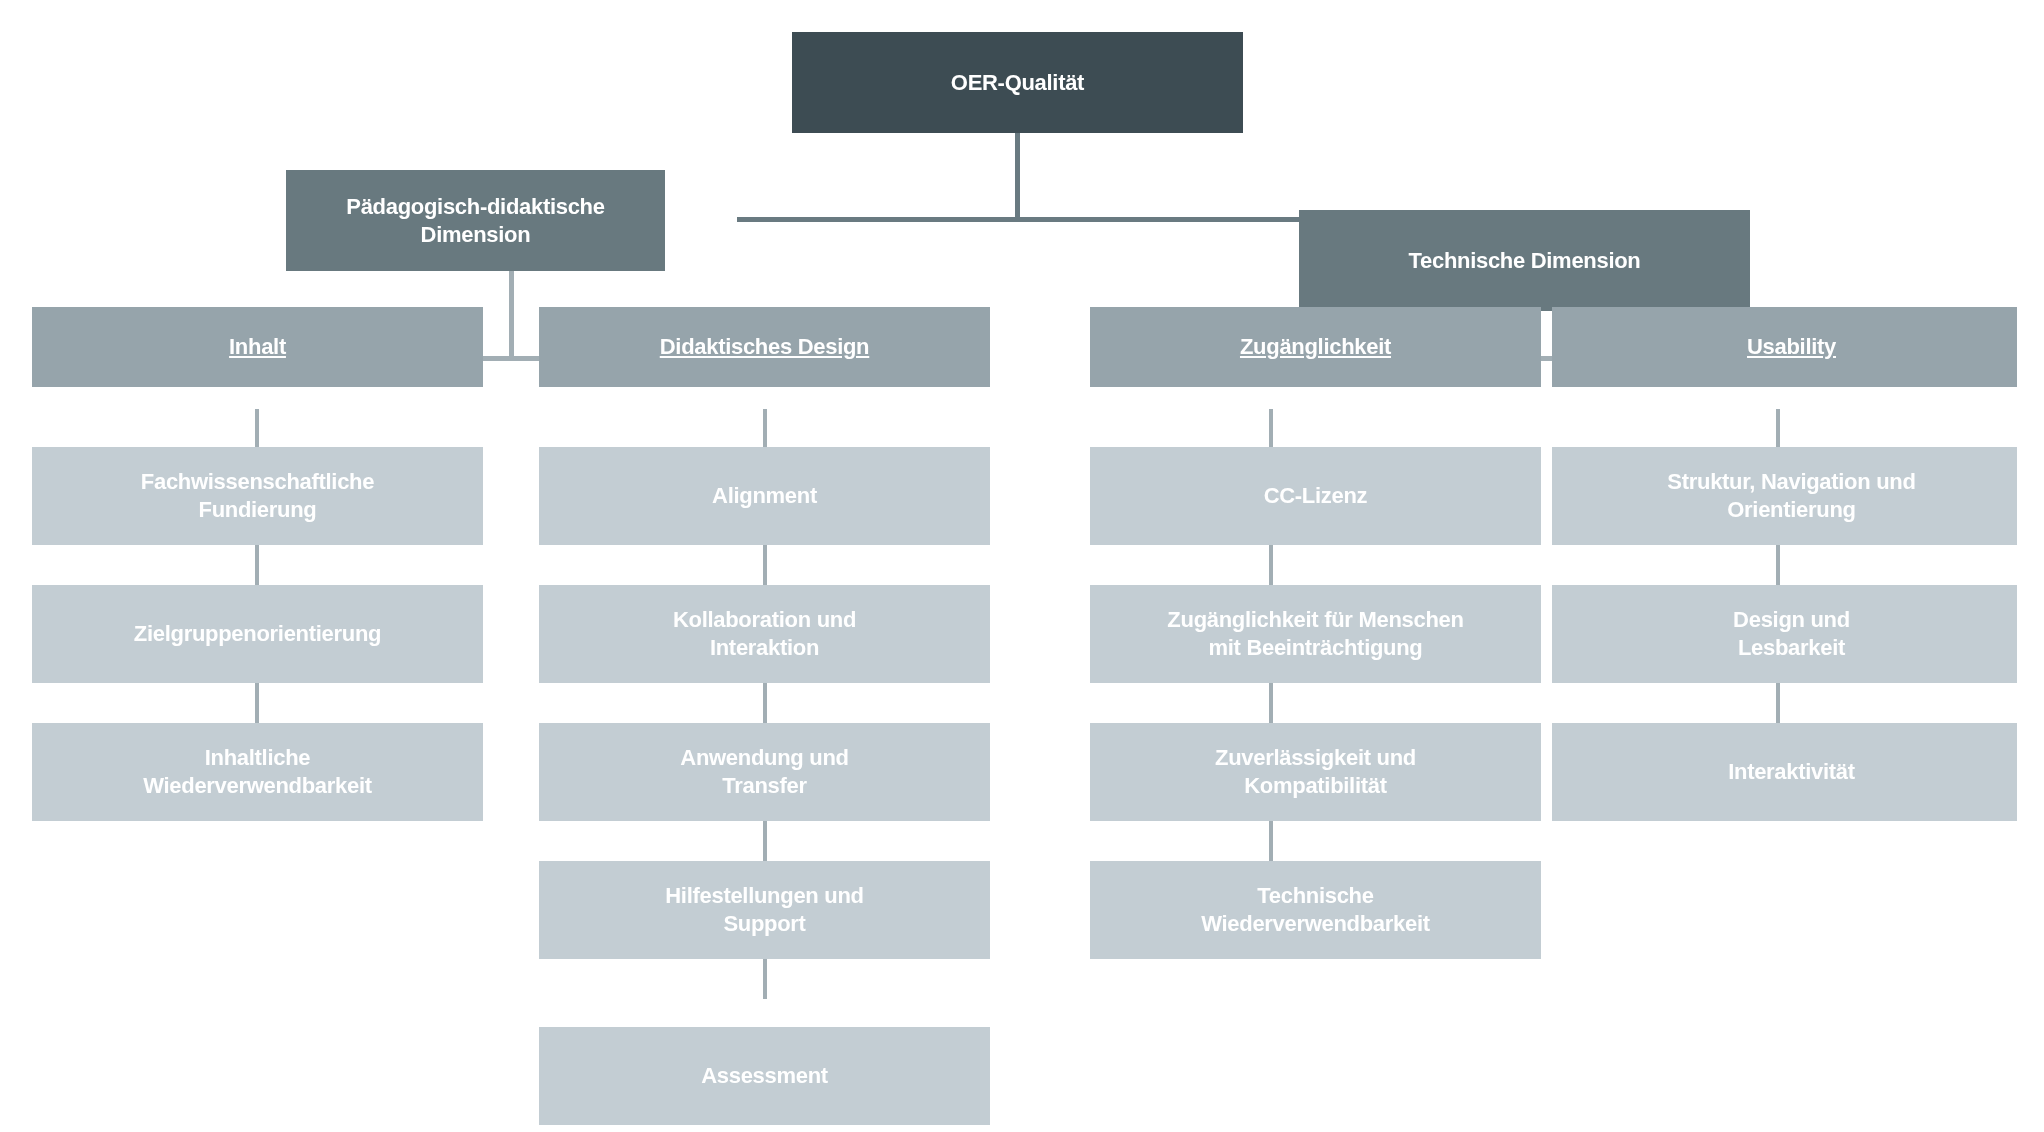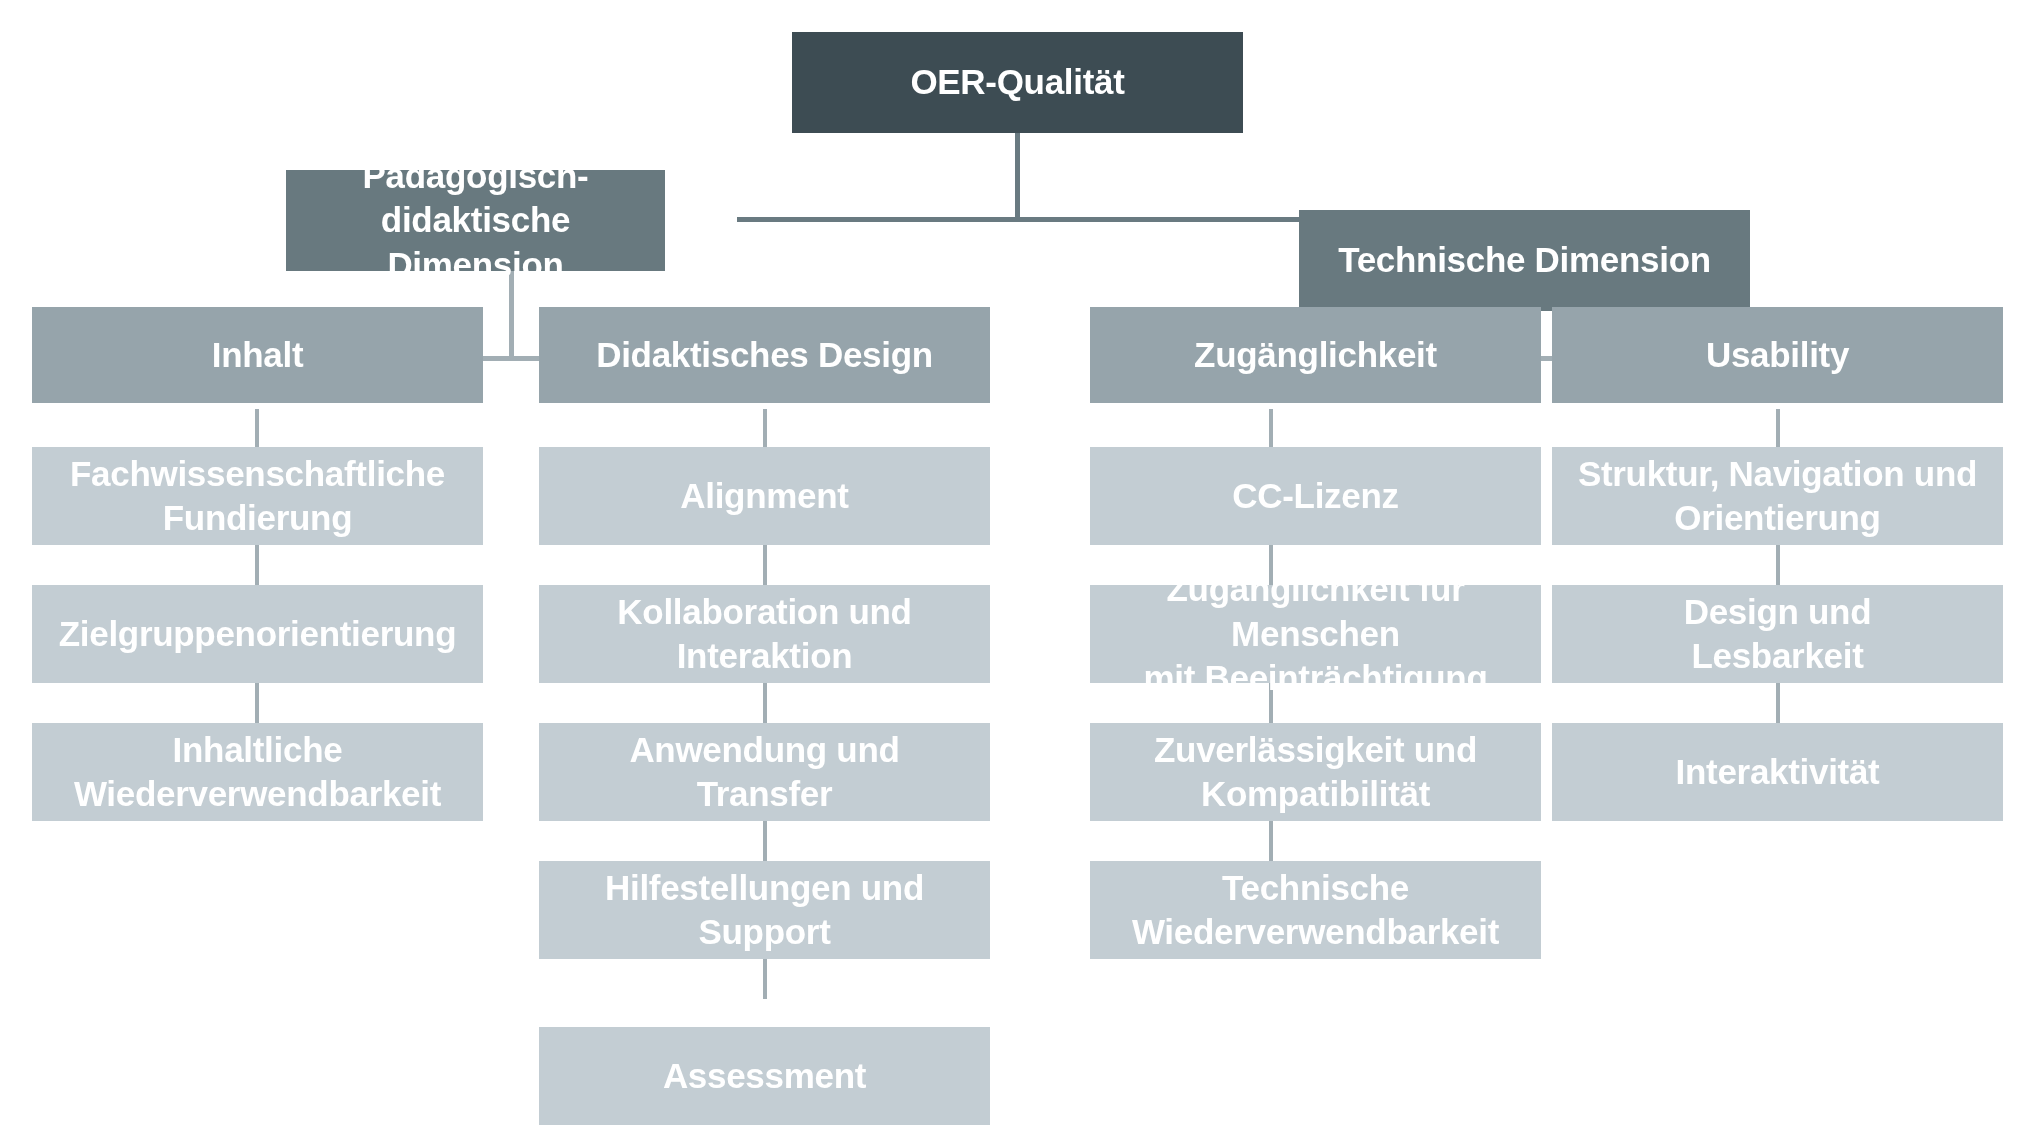--- a/index.html
+++ b/index.html
@@ -12,21 +12,21 @@
     overflow: hidden;
   }
   .box {
     position: absolute;
     display: flex;
     align-items: center;
     justify-content: center;
     text-align: center;
     color: var(--text, #ffffff);
     font-weight: 700;
-    font-size: 35px;
+    font-size: 22px;
     line-height: 1.27;
     white-space: pre-line;
     z-index: 2;
     letter-spacing: -0.3px;
   }
   .root-box      { background: var(--root-box); }
   .dim-box       { background: var(--dimension-box); }
   .header-box    { background: var(--header-box); }
   .item-box      { background: var(--item-box); }
   .line          { position: absolute; z-index: 1; }
@@ -36,23 +36,23 @@
   
   
   #root-box   { left: 792px;  top: 32px;  width: 451px; height: 101px; }
   #dim-paed   { left: 286px;  top: 170px; width: 379px; height: 101px; }
   #dim-tech   { left: 1299px; top: 170px; width: 451px; height: 101px; margin-top: 40px; }
 
   
   .col-0 { left: 32px;   width: 451px; }
   .col-1 { left: 539px;  width: 451px; }
   .col-2 { left: 1090px; width: 451px; }
-  .col-3 { left: 1552px; width: 451px; }
+  .col-3 { left: 1552px; width: 451px; padding-left: 14px; }
 
-  .row-h { top: 307px; height: 96px; }
+  .row-h { top: 307px; height: 80px; text-decoration: underline; }
   .row-0 { top: 447px; height: 98px; }
   .row-1 { top: 585px; height: 98px; }
   .row-2 { top: 723px; height: 98px; }
   .row-3 { top: 861px; height: 98px; }
   .row-4 { top: 1027px; height: 98px; }
 
   
   #c-root-v   { left: 1015px; top: 133px; width: 5px;  height: 88px;  }
   #c-main-h   { left: 737px;  top: 217px; width: 562px; height: 5px;  }
   #c-paed-v   { left: 509px;  top: 271px; width: 5px;  height: 90px;  }

